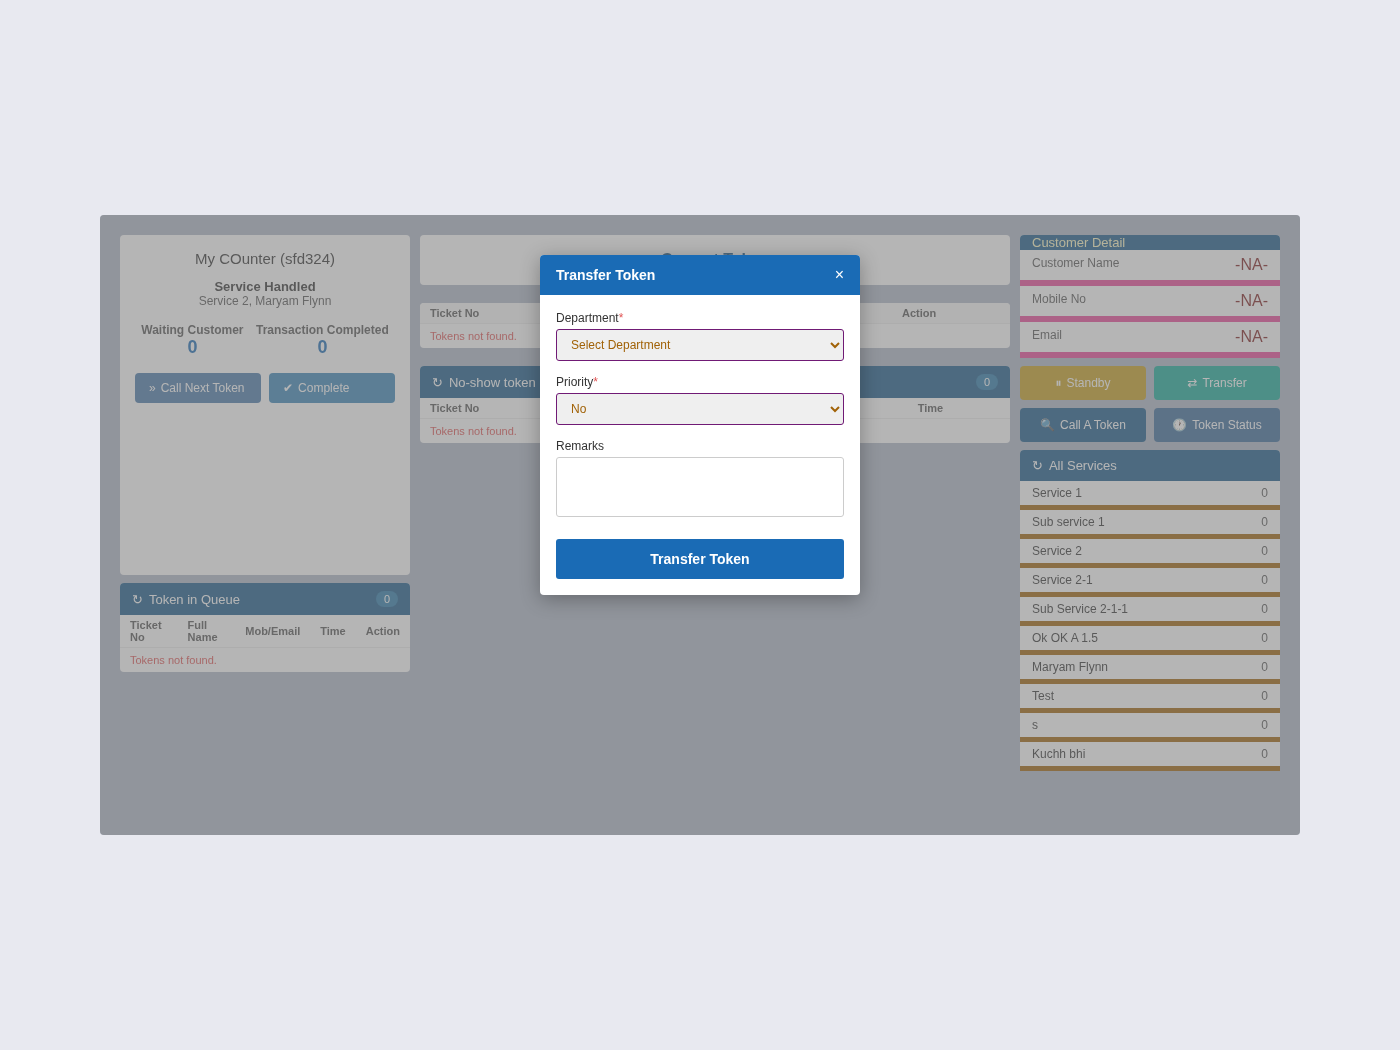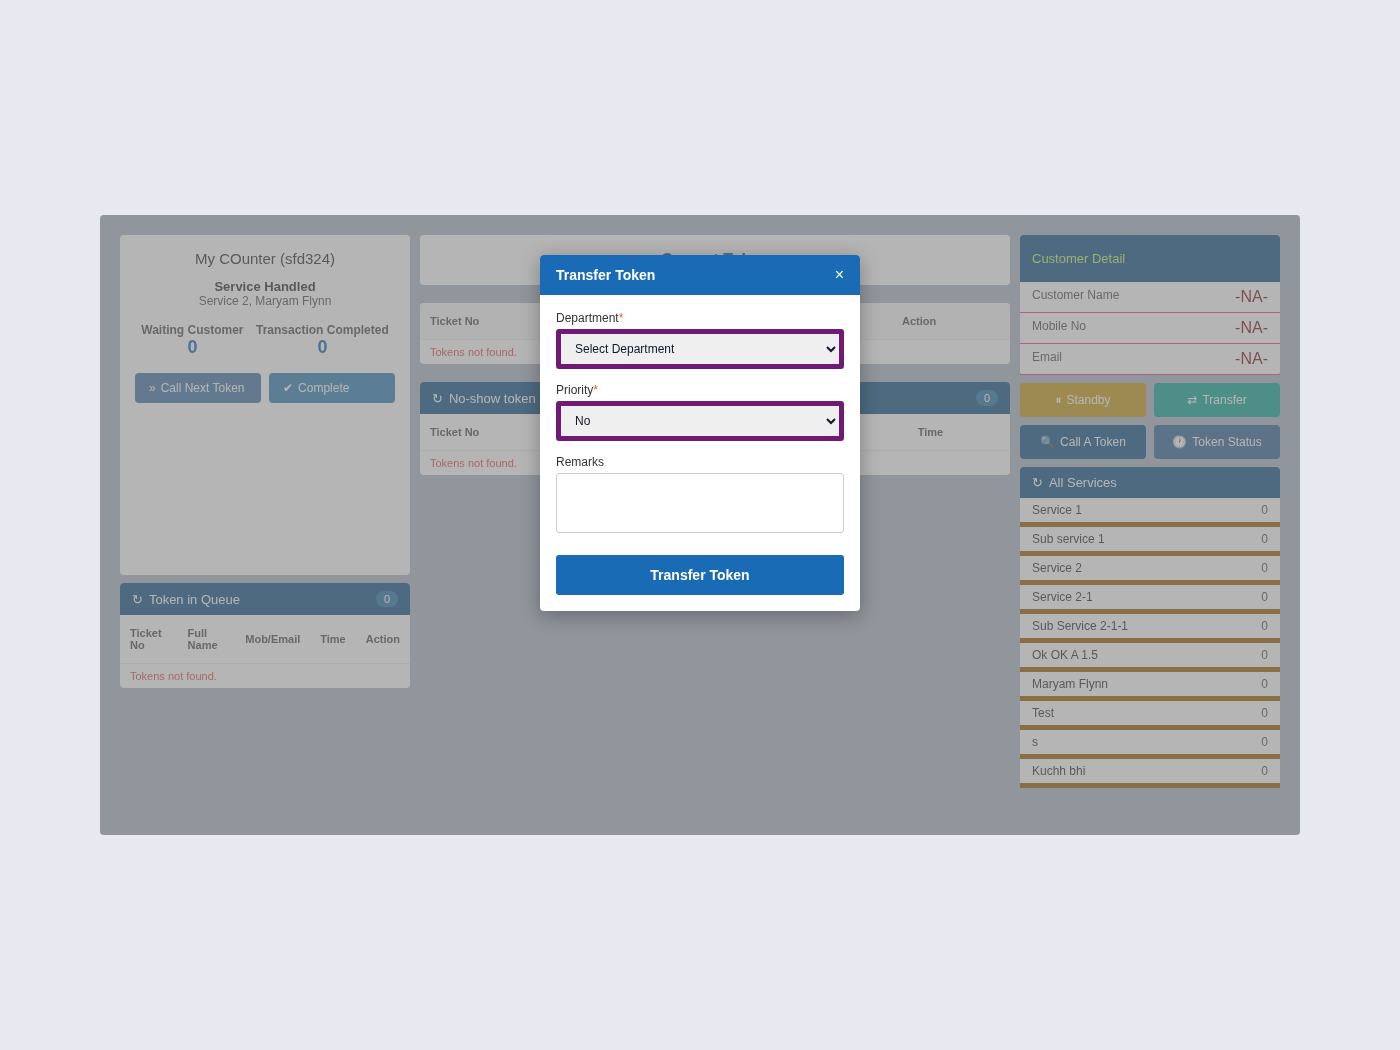--- a/index.html
+++ b/index.html
@@ -153,21 +153,21 @@
       font-size: 11px;
     }
 
     .panel-table {
       width: 100%;
       border-collapse: collapse;
     }
 
     .panel-table th {
       text-align: left;
-      padding: 12px 10px;
+      padding: 4px 10px;
       font-size: 11px;
       color: #555;
       border-bottom: 1px solid #eee;
     }
 
     .panel-table td {
       padding: 6px 10px;
       font-size: 11px;
     }
 
@@ -195,31 +195,31 @@
       gap: 8px;
     }
 
     .customer-detail-panel {
       background: white;
       border-radius: 4px;
     }
 
     .customer-detail-header {
       background: #1a5a8a;
-      color: #bef264;
-      padding: 16px 12px;
+      color: #fef9c3;
+      padding: 0 12px;
       font-size: 13px;
       border-radius: 4px 4px 0 0;
     }
 
     .customer-detail-row {
       display: flex;
       justify-content: space-between;
       padding: 6px 12px;
-      border-bottom: 1px solid #ec4899;
+      border-bottom: 6px solid #ec4899;
     }
 
     .customer-detail-label {
       color: #555;
       font-size: 12px;
     }
 
     .customer-detail-value {
       color: #7f1d1d;
       font-size: 16px;
@@ -383,24 +383,24 @@
       display: block;
     }
 
     .form-label .required {
       color: #e05555;
     }
 
     .form-control {
       width: 100%;
       padding: 7px 10px;
-      border: 5px solid #701a75;
+      border: 1px solid #701a75;
       border-radius: 3px;
       font-size: 12px;
-      color: #0f172a;
+      color: #a16207;
     }
 
     .form-row {
       display: flex;
       gap: 10px;
     }
 
     .form-row .form-group {
       flex: 1;
     }

